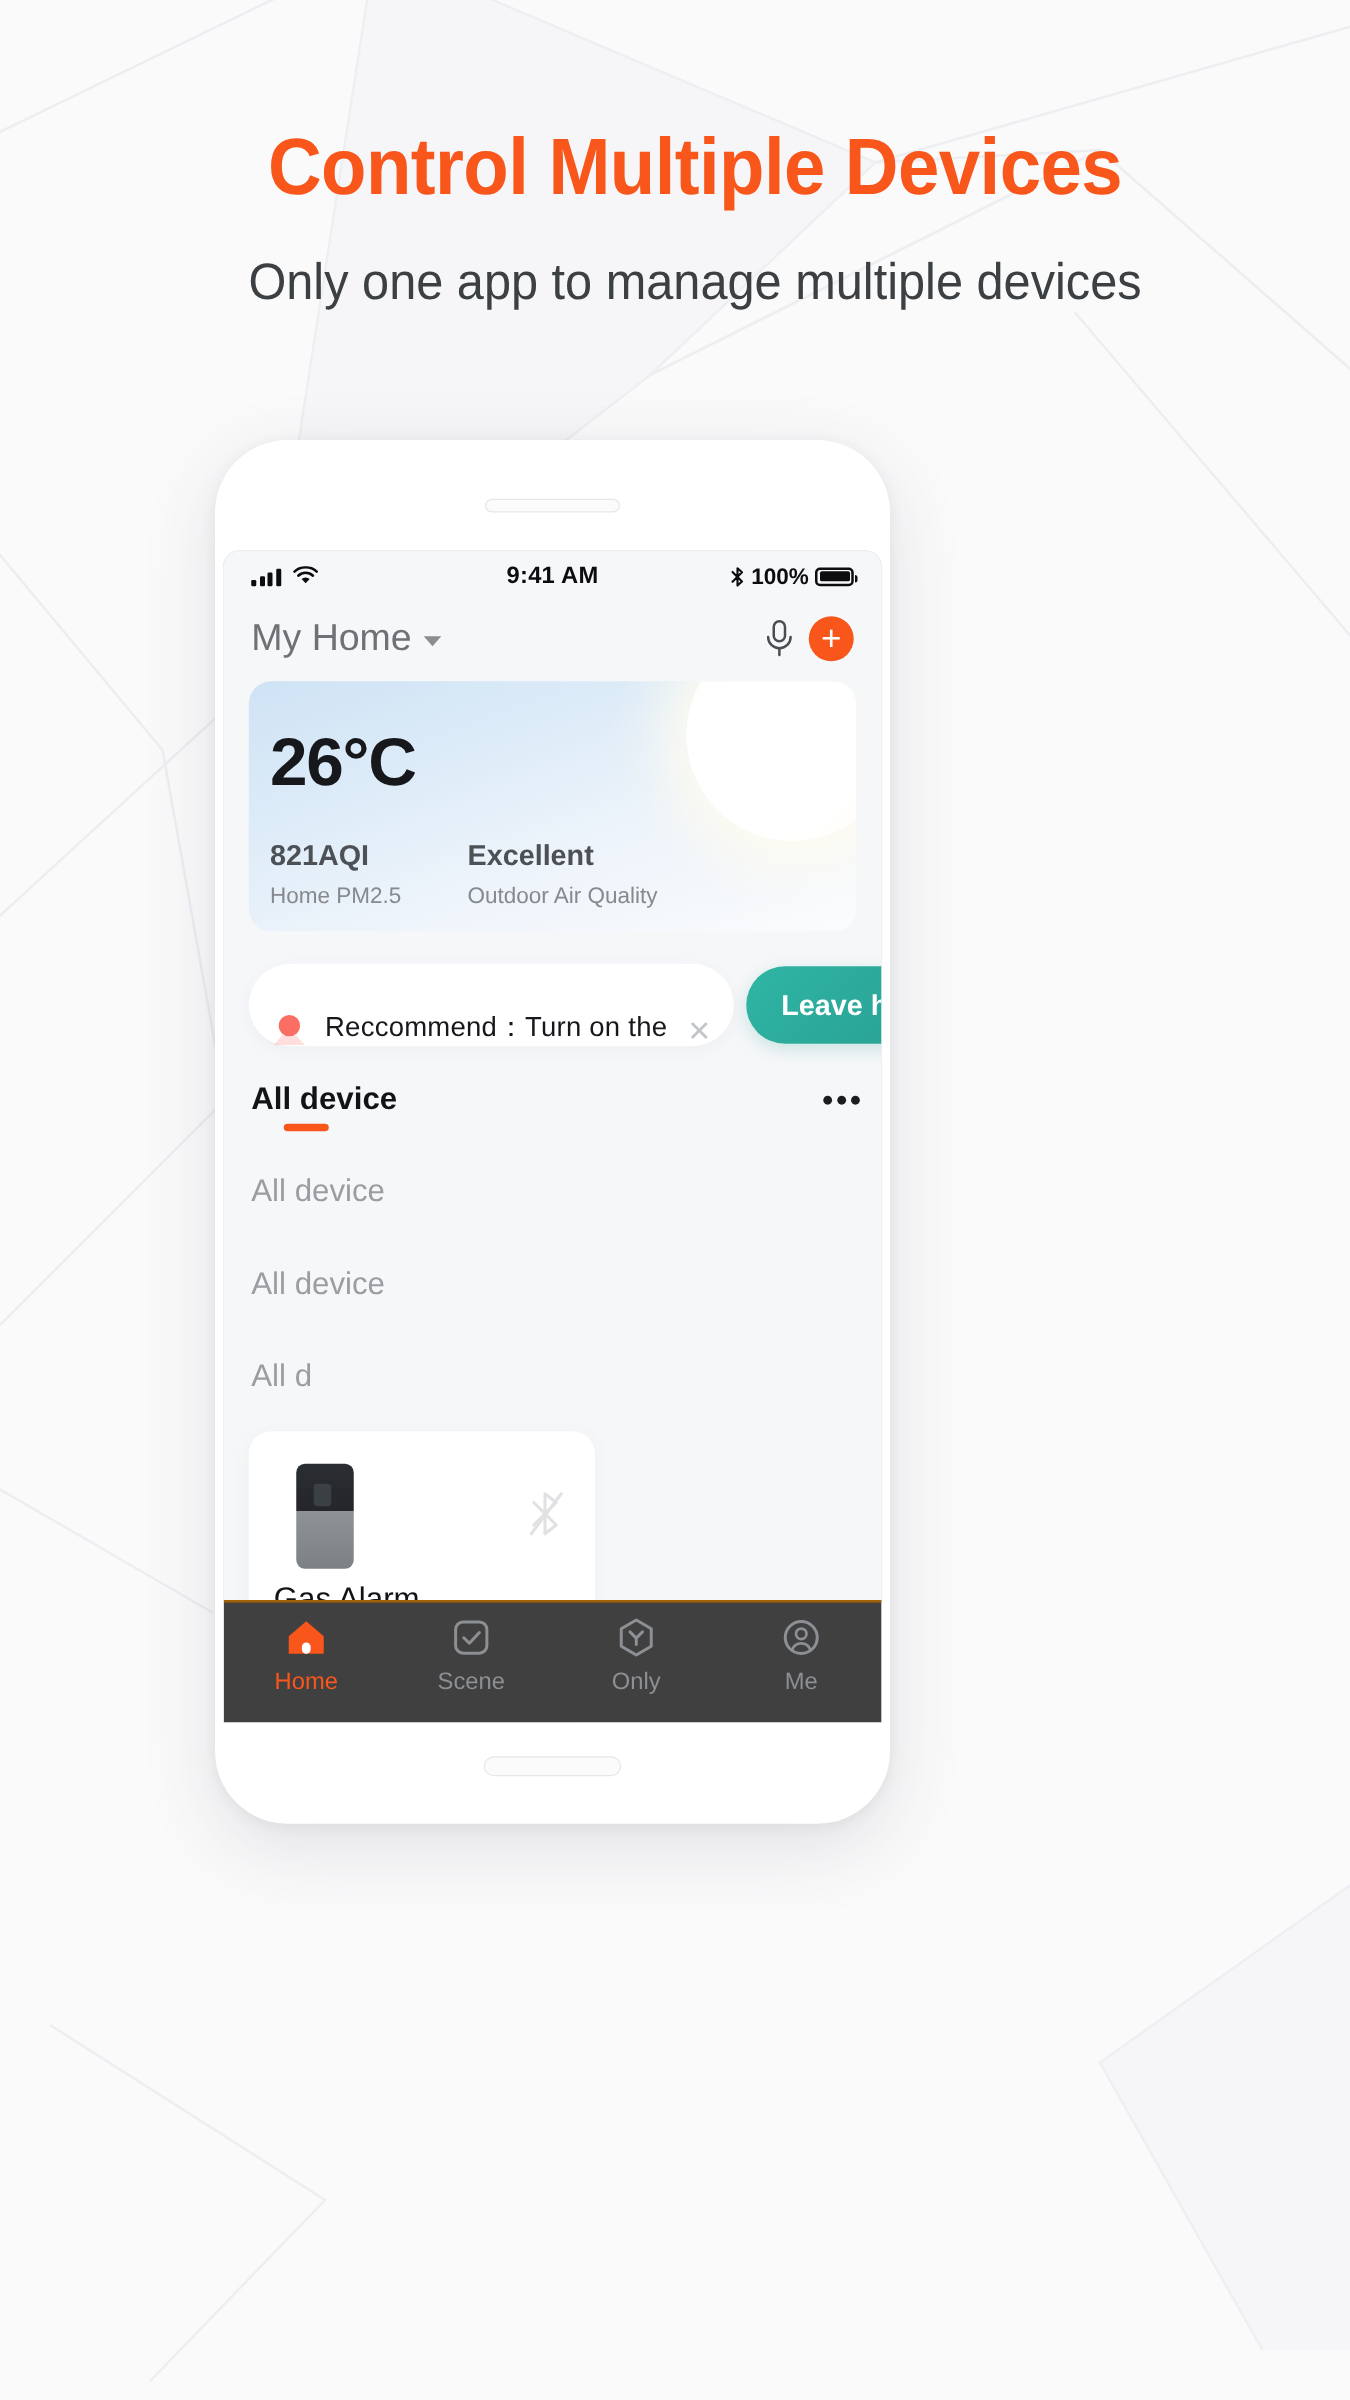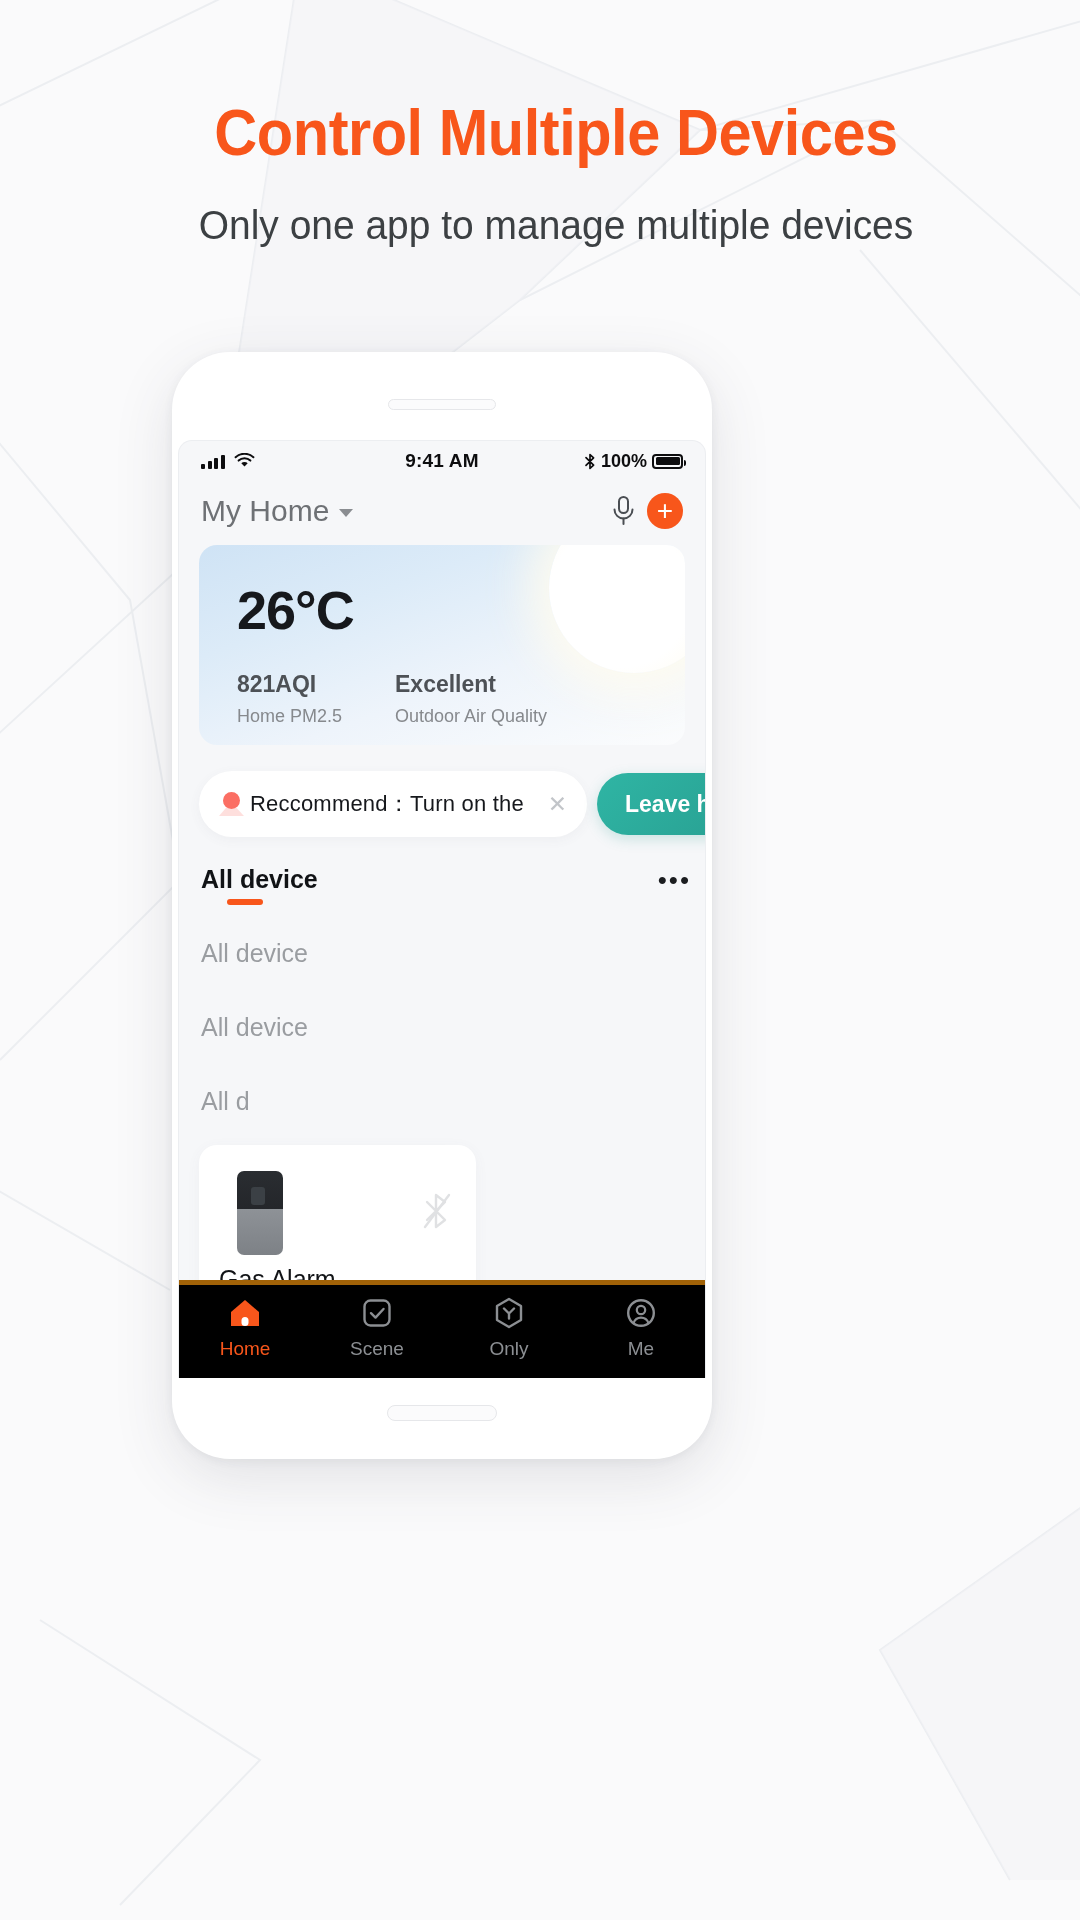--- a/index.html
+++ b/index.html
@@ -110,39 +110,39 @@
   .add-btn {
     width: 36px; height: 36px; border-radius: 50%;
     background: #f8561b; display: flex; align-items: center; justify-content: center;
     color: #fff; font-size: 28px; font-weight: 300; line-height: 1;
   }
 
   
   .weather {
     margin: 4px 20px 0 20px; height: 200px; border-radius: 18px;
     background: linear-gradient(160deg, #cfe3f5 0%, #dcebf8 30%, #eef4fb 62%, #fbfcfd 100%);
-    position: relative; overflow: hidden; padding: 34px 26px 0 38px;
+    position: relative; overflow: hidden; padding: 34px 26px 0 17px;
   }
   .sun {
     position: absolute; right: -34px; top: -42px; width: 170px; height: 170px;
     border-radius: 50%; background: radial-gradient(circle at 42% 55%, #ffffff 52%, #fffdf6 72%, rgba(255,249,228,0.45) 100%);
     box-shadow: 0 0 44px 22px rgba(255,252,238,0.85);
   }
   .temp { font-size: 54px; font-weight: 700; color: #16181c; letter-spacing: -1px; position:relative; z-index:2;}
   .metrics { display: flex; margin-top: 30px; position: relative; z-index: 2; }
   .metric { width: 158px; }
   .metric .val { font-size: 23px; font-weight: 600; color: #4d5156; }
   .metric .lbl { font-size: 18px; color: #86898d; margin-top: 8px; }
 
   
   .rec-row { margin-top: 26px; position: relative; height: 66px; }
   .rec-pill {
     position: absolute; left: 20px; top: 0;
     width: 388px; height: 66px; background: #ffffff; border-radius: 33px;
-    display: flex; align-items: center; padding: 0 20px; gap: 6px;
+    display: flex; align-items: flex-end; padding: 0 20px; gap: 16px;
     box-shadow: 0 3px 12px rgba(90,95,110,0.055);
   }
   .rec-ico { width: 25px; height: 25px; position: relative; flex: none; }
   .rec-ico .d1 {
     position:absolute; left:4px; top:0px; width:17px;height:17px;border-radius:50%;
     background:#fb6e63;
   }
   .rec-ico .d2 {
     position:absolute; left:0; bottom:1px; width:0;height:0;
     border-left:12px solid transparent;border-right:13px solid transparent;
@@ -210,21 +210,21 @@
   .dev-tri .l1 { left:0; top:6px; transform:rotate(-20deg); }
   .dev-tri .l2 { right:0; top:6px; transform:rotate(20deg); }
   .dev-tri .body { position:absolute; left:27px; top:10px; width:30px;height:48px;
     border-radius:12px; background:#fbfcfd; border:3px solid #eceef1; }
   .dev-tri .dot { position:absolute; left:38px; top:26px; width:11px;height:11px;border-radius:50%;
     background:#2c2f33; }
 
   
   .bottomnav {
     position: absolute; left: 0; bottom: 0; width: 528px; height: 98px;
-    background: #000000; display: flex; border-top: 5px solid #a16207;
+    background: #404040; display: flex; border-top: 2px solid #a16207;
     padding-top: 12px;
   }
   .navitem { flex: 1; display: flex; flex-direction: column; align-items: center; gap: 9px; }
   .navitem .lbl { font-size: 19px; color: #8c8f93; }
   .navitem.active .lbl { color: #f8561b; }
   .nav-ico { height: 32px; display: flex; align-items: center; }
 </style>
 </head>
 <body>
 

